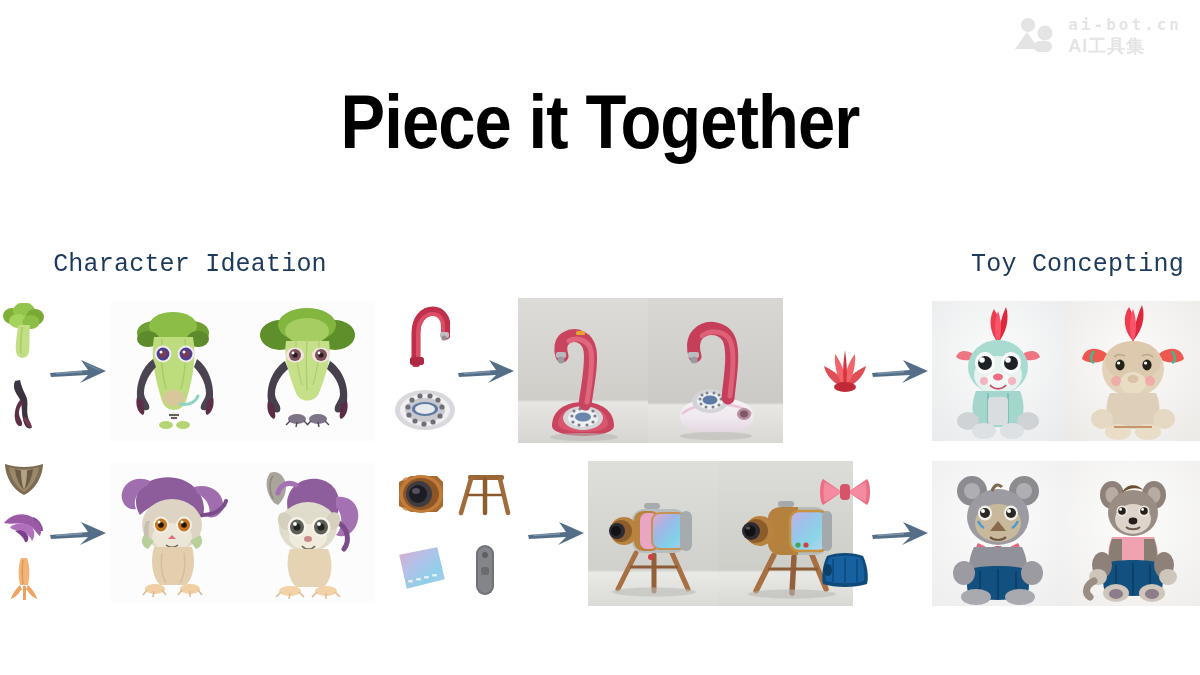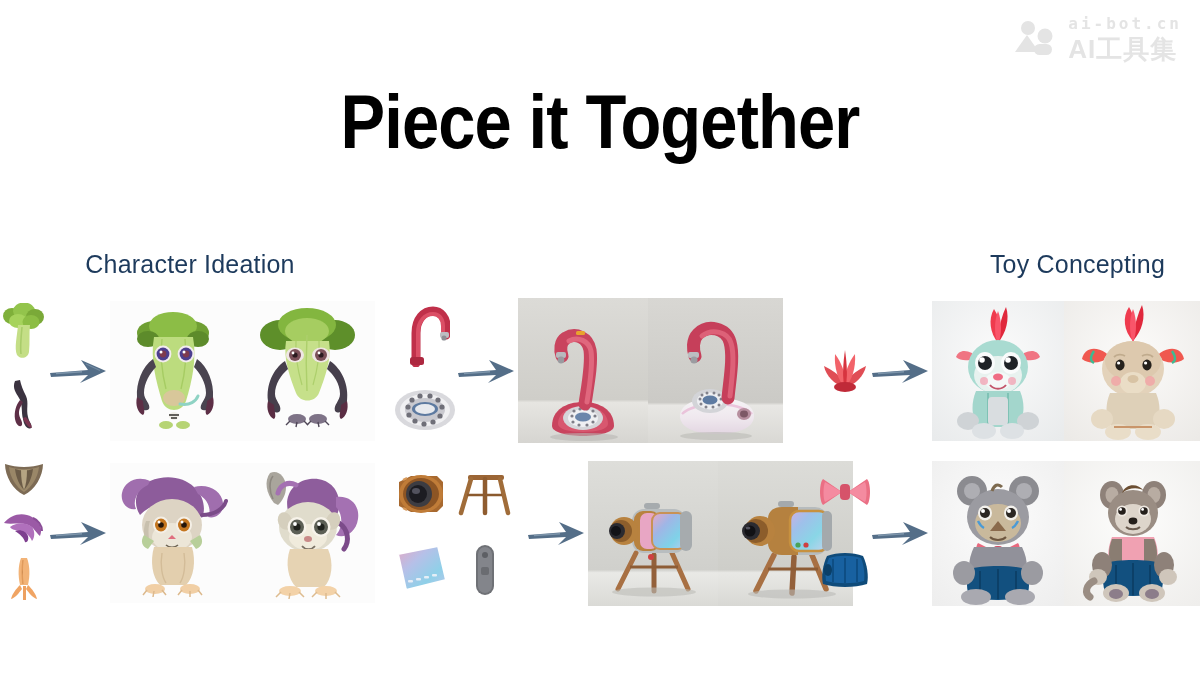--- a/index.html
+++ b/index.html
@@ -17,40 +17,40 @@
     display:flex; align-items:center; gap:10px;
     opacity:1; user-select:none;
   }
   #watermark .wm-logo{ width:44px; height:40px; position:relative; }
   #watermark .wm-text{ display:flex; flex-direction:column; line-height:1; }
   #watermark .wm-top{
     font-size:16px; letter-spacing:3px; color:#e4e4e4; font-weight:700;
     font-family:"DejaVu Sans Mono", monospace;
   }
   #watermark .wm-bot{
-    font-size:26px; letter-spacing:1px; color:#e4e4e4; font-weight:700;
+    font-size:18px; letter-spacing:1px; color:#e4e4e4; font-weight:700;
     margin-top:4px;
   }
 
   
   #page-title{
     position:absolute; top:78px; left:0; width:1200px; text-align:center;
     font-size:76px; font-weight:700; color:#000000; letter-spacing:-1px;
     font-family:"Liberation Sans Narrow","Liberation Sans", sans-serif;
     transform:scaleX(0.88); transform-origin:center;
   }
 
   
   #board{
     position:absolute; top:250px; left:0; width:1200px; height:380px;
   }
   .column{ position:absolute; top:0; height:380px; }
   .col-heading{
     text-align:center; font-size:25px; color:#1d3a5c; font-weight:400;
-    font-family:Liberation Sans, sans-serif; letter-spacing:.2px;
+    font-family:Liberation Mono, monospace; letter-spacing:.2px;
     white-space:nowrap;
   }
   .row{ position:absolute; display:flex; align-items:center; }
 
   
   .parts{ display:flex; flex-direction:column; align-items:center;
           justify-content:center; gap:4px; }
   .parts.two-col{ flex-direction:row; align-items:flex-start; gap:6px; }
   .parts-col{ display:flex; flex-direction:column; align-items:center; gap:8px; }
   .part{ position:relative; }

